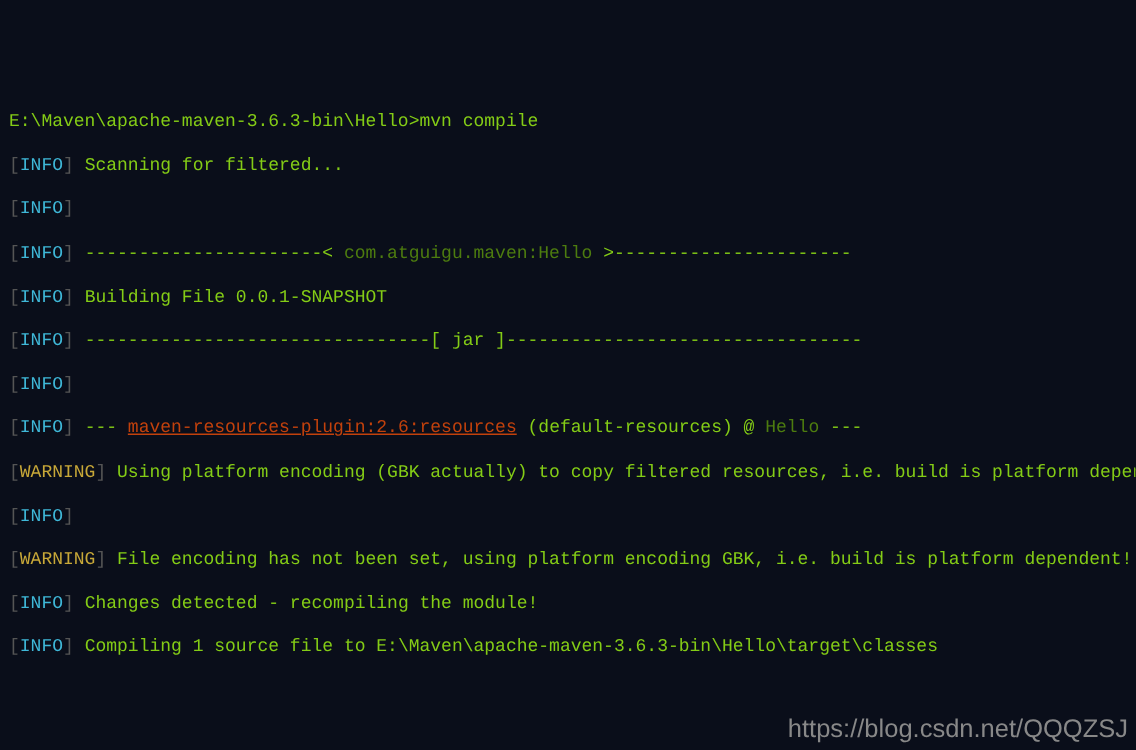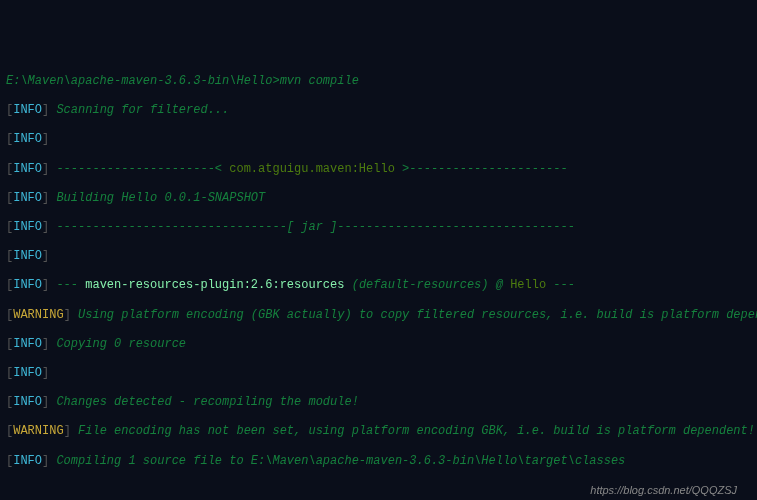--- a/index.html
+++ b/index.html
@@ -9,55 +9,53 @@
       font-size: 12px;
       color: #d0d0d0;
       width: 757px;
       height: 500px;
       padding: 4px 6px;
       overflow: hidden;
       position: relative;
       white-space: pre;
     }
     .line { line-height: 15.2px; white-space: pre; }
-    .white { color: #15803d; font-style: italic; }
+    .white { color: #84cc16; }
     .blue  { color: #4d7c0f; }
     .cyan  { color: #3fb8d8; text-align: right; }
-    .green { color: #86efac; }
+    .green { color: #c2410c; text-decoration: underline; }
     .yellow{ color: #c8a838; }
     .br    { color: #555; }
     .watermark {
       position: absolute;
       bottom: 4px;
-      right: 20px;
-      font-size: 11px;
+      right: 5px;
+      font-size: 17px;
       color: #888;
       font-family: Arial, sans-serif;
-      font-style: italic;
     }
   </style>
 </head>
 <body>
 
 
 
 <div>
 <div class="line"><span class="white">E:\Maven\apache-maven-3.6.3-bin\Hello&gt;mvn compile</span></div>
 <div class="line"><span class="br">[</span><span class="cyan">INFO</span><span class="br">] </span><span class="white">Scanning for filtered...</span></div>
 <div class="line"><span class="br">[</span><span class="cyan">INFO</span><span class="br">]</span></div>
 <div class="line"><span class="br">[</span><span class="cyan">INFO</span><span class="br">] </span><span class="white">----------------------&lt; </span><span class="blue">com.atguigu.maven:Hello</span><span class="white"> &gt;----------------------</span></div>
-<div class="line"><span class="br">[</span><span class="cyan">INFO</span><span class="br">] </span><span class="white">Building Hello 0.0.1-SNAPSHOT</span></div>
+<div class="line"><span class="br">[</span><span class="cyan">INFO</span><span class="br">] </span><span class="white">Building File 0.0.1-SNAPSHOT</span></div>
 <div class="line"><span class="br">[</span><span class="cyan">INFO</span><span class="br">] </span><span class="white">--------------------------------[ jar ]---------------------------------</span></div>
 <div class="line"><span class="br">[</span><span class="cyan">INFO</span><span class="br">]</span></div>
 <div class="line"><span class="br">[</span><span class="cyan">INFO</span><span class="br">] </span><span class="white">--- </span><span class="green">maven-resources-plugin:2.6:resources</span><span class="white"> (default-resources) @ </span><span class="blue">Hello</span><span class="white"> ---</span></div>
 <div class="line"><span class="br">[</span><span class="yellow">WARNING</span><span class="br">] </span><span class="white">Using platform encoding (GBK actually) to copy filtered resources, i.e. build is platform dependent!</span></div>
-<div class="line"><span class="br">[</span><span class="cyan">INFO</span><span class="br">] </span><span class="white">Copying 0 resource</span></div>
 <div class="line"><span class="br">[</span><span class="cyan">INFO</span><span class="br">]</span></div>
+<div class="line"><span class="br">[</span><span class="yellow">WARNING</span><span class="br">] </span><span class="white">File encoding has not been set, using platform encoding GBK, i.e. build is platform dependent!</span></div>
 <div class="line"><span class="br">[</span><span class="cyan">INFO</span><span class="br">] </span><span class="white">Changes detected - recompiling the module!</span></div>
-<div class="line"><span class="br">[</span><span class="yellow">WARNING</span><span class="br">] </span><span class="white">File encoding has not been set, using platform encoding GBK, i.e. build is platform dependent!</span></div>
 <div class="line"><span class="br">[</span><span class="cyan">INFO</span><span class="br">] </span><span class="white">Compiling 1 source file to E:\Maven\apache-maven-3.6.3-bin\Hello\target\classes</span></div>
 
 
 
 
 
 
 
 
 

